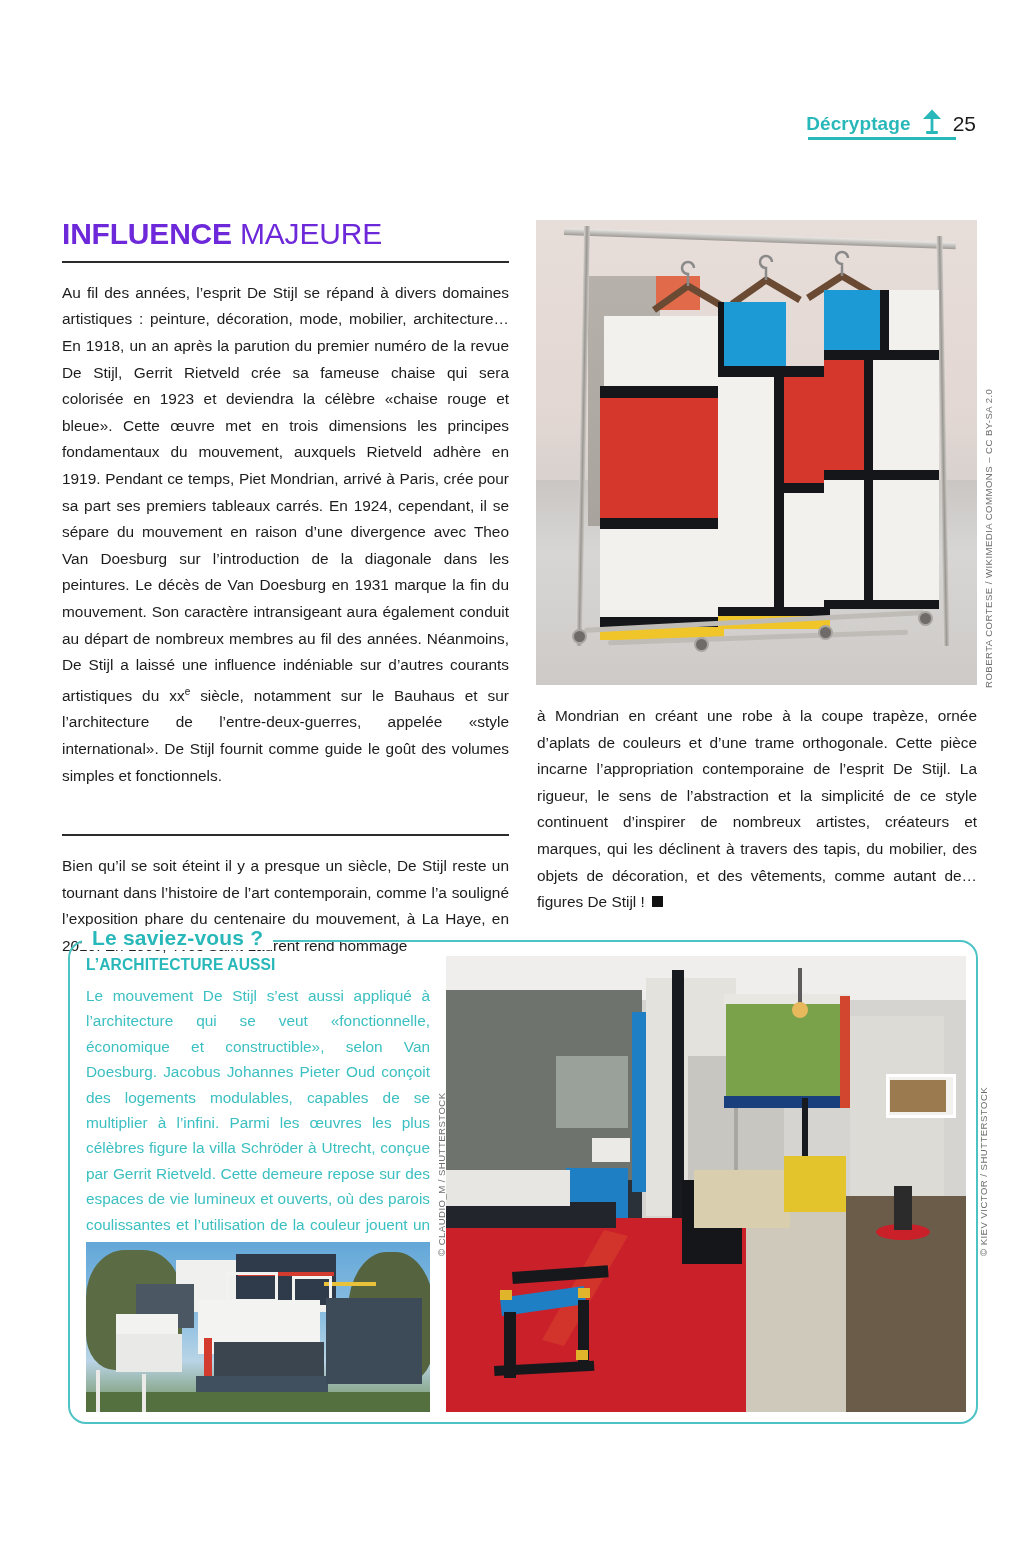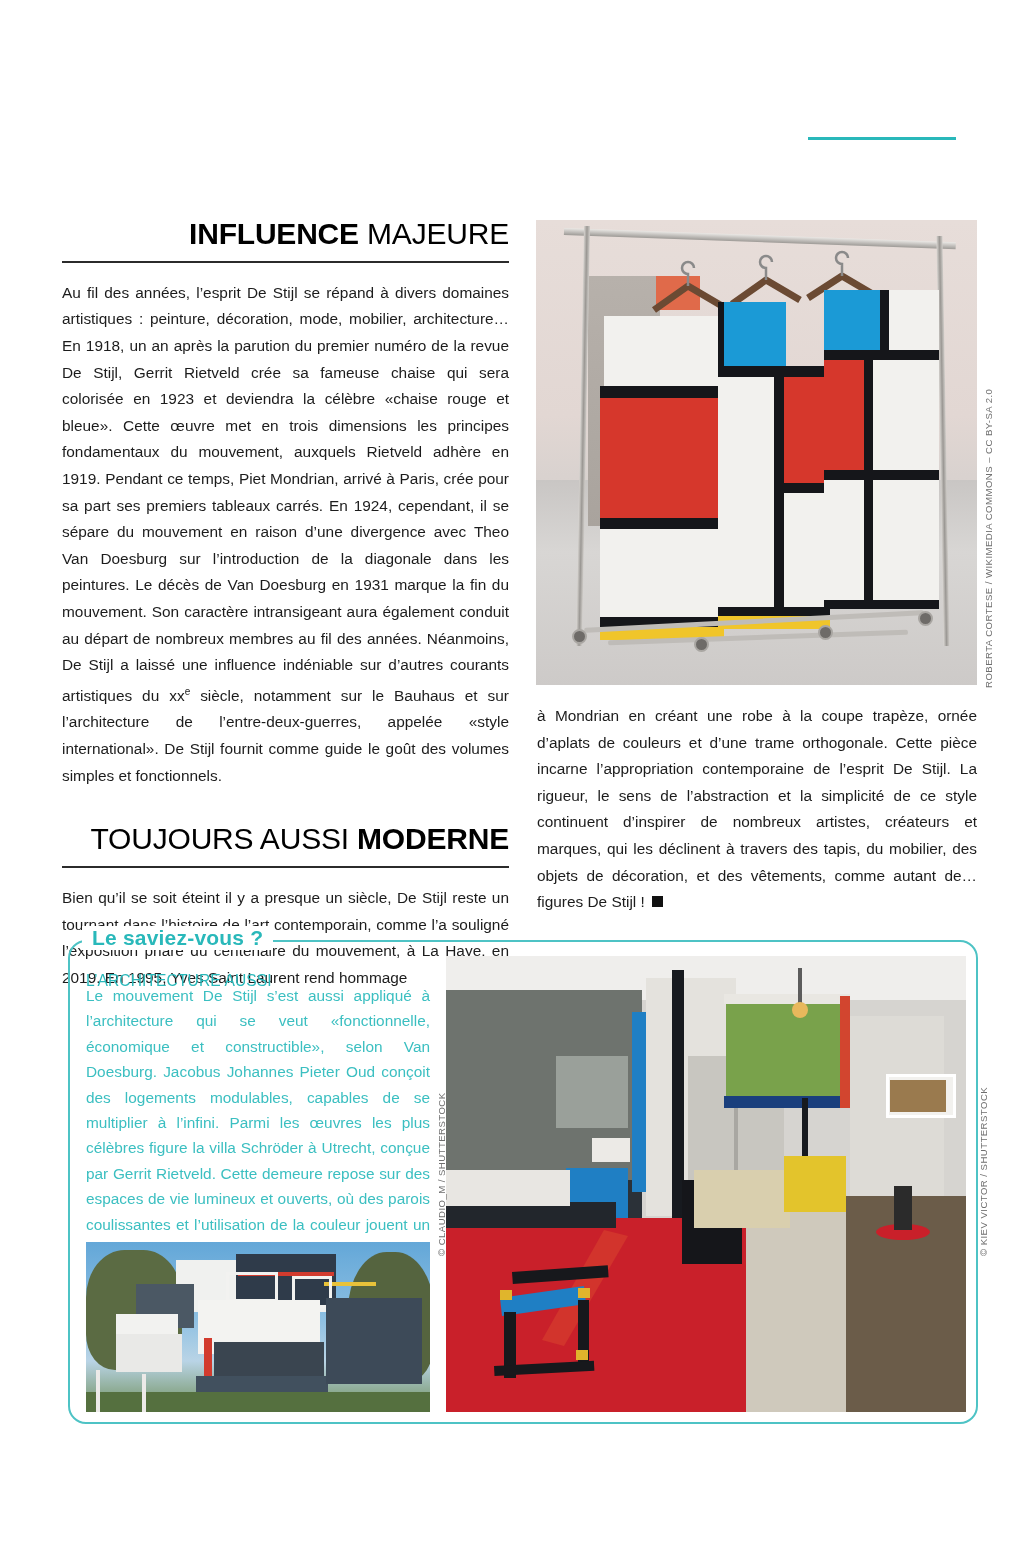--- a/index.html
+++ b/index.html
@@ -24,22 +24,22 @@
   .runhead-rule {
     position: absolute; left: 808px; top: 137px; width: 148px; height: 3px;
     background: #29b8ba;
   }
 
   
   .col-left  { position: absolute; left: 62px;  top: 218px; width: 447px; }
   .col-right { position: absolute; left: 537px; top: 703px; width: 440px; }
 
   h2.sec {
-    font-size: 30px; font-weight: 300; color: #000000; letter-spacing: -.2px;
-    white-space: nowrap; line-height: 1.06; text-align: right;
+    font-size: 30px; font-weight: 300; color: #6d28d9; letter-spacing: -.2px;
+    white-space: nowrap; line-height: 1.06;
   }
   h2.sec b { font-weight: 700; }
   .sec-rule { height: 2px; background: #2b2b2b; margin: 11px 0 17px 0; }
 
   p.body {
     font-size: 15.4px; line-height: 26.6px; color: #1c1c1c;
     text-align: justify; text-justify: inter-word; hyphens: none;
   }
   p.body sup { font-size: 10px; vertical-align: super; }
   .endmark {
@@ -111,22 +111,22 @@
     border: 2px solid #4ec3c5; border-radius: 18px;
   }
   .dyk-label {
     position: absolute; left: 12px; top: -16px;
     background: #fff; padding: 0 10px;
     color: #29b8ba; font-size: 21px; font-weight: 700; letter-spacing: .2px;
     white-space: nowrap;
   }
   .dyk-inner { position: absolute; left: 14px; top: 14px; right: 14px; bottom: 14px; }
   .dyk-kicker {
-    position: absolute; left: 2px; top: 16px; width: 344px;
-    color: #29b8ba; font-size: 15.6px; font-weight: 400; letter-spacing: .1px;
+    position: absolute; left: 2px; top: 0; width: 344px;
+    color: #29b8ba; font-size: 15.6px; font-weight: 700; letter-spacing: .1px;
   }
   .dyk-text {
     position: absolute; left: 2px; top: 27px; width: 344px;
     color: #3bbfc1; font-size: 15.4px; line-height: 25.4px;
     text-align: justify;
   }
 
   .photo-house {
     position: absolute; left: 2px; top: 286px; width: 344px; height: 170px;
     overflow: hidden; background: #7fa8c9;
@@ -140,34 +140,42 @@
   .dyk-inner .credit-v { position: absolute; }
 
   
   .hs { position: absolute; }
 </style>
 </head>
 <body>
 
 <div class="page">
 
+  <div class="runhead">
+    <span class="runhead-title">Décryptage</span>
+    <span class="lamp-icon">
+      <svg width="24" height="28" viewBox="0 0 24 28">
+        <path d="M12 1.5 L21 11 L3 11 Z" fill="#29b8ba"></path>
+        <rect x="10.6" y="11" width="2.8" height="12" fill="#29b8ba"></rect>
+        <rect x="6" y="23" width="12" height="3" rx="1" fill="#29b8ba"></rect>
+      </svg>
+    </span>
+    <span class="runhead-page">25</span>
+  </div>
   <div class="runhead-rule"></div>
 
   <div class="col-left">
     <h2 class="sec">
       <b>INFLUENCE</b><span> MAJEURE</span>
     </h2>
     <div class="sec-rule"></div>
     <p class="body"><span>Au fil des années, l’esprit De Stijl se répand à divers domaines artistiques : peinture, décoration, mode, mobilier, architecture… En 1918, un an après la parution du premier numéro de la revue De Stijl, Gerrit Rietveld crée sa fameuse chaise qui sera colorisée en 1923 et deviendra la célèbre «chaise rouge et bleue». Cette œuvre met en trois dimensions les principes fondamentaux du mouvement, auxquels Rietveld adhère en 1919. Pendant ce temps, Piet Mondrian, arrivé à Paris, crée pour sa part ses premiers tableaux carrés. En 1924, cependant, il se sépare du mouvement en raison d’une divergence avec Theo Van Doesburg sur l’introduction de la diagonale dans les peintures. Le décès de Van Doesburg en 1931 marque la fin du mouvement. Son caractère intransigeant aura également conduit au départ de nombreux membres au fil des années. Néanmoins, De Stijl a laissé une influence indéniable sur d’autres courants artistiques du xx</span><sup>e</sup><span> siècle, notamment sur le Bauhaus et sur l’architecture de l’entre-deux-guerres, appelée «style international». De Stijl fournit comme guide le goût des volumes simples et fonctionnels.</span></p>
 
     <div class="gap"></div>
 
-    <h2 class="sec">
-      <span>TOUJOURS AUSSI </span><b>MODERNE</b>
-    </h2>
     <div class="sec-rule"></div>
     <p class="body">Bien qu’il se soit éteint il y a presque un siècle, De Stijl reste un tournant dans l’histoire de l’art contemporain, comme l’a souligné l’exposition phare du centenaire du mouvement, à La Haye, en 2019. En 1995, Yves Saint Laurent rend hommage</p>
   </div>
 
   <div class="col-right">
     <p class="body"><span>à Mondrian en créant une robe à la coupe trapèze, ornée d’aplats de couleurs et d’une trame orthogonale. Cette pièce incarne l’appropriation contemporaine de l’esprit De Stijl. La rigueur, le sens de l’abstraction et la simplicité de ce style continuent d’inspirer de nombreux artistes, créateurs et marques, qui les déclinent à travers des tapis, du mobilier, des objets de décoration, et des vêtements, comme autant de… figures De Stijl !</span><span class="endmark"></span></p>
   </div>
 
   <div class="photo-main">
     <div class="pm-wall"></div>

